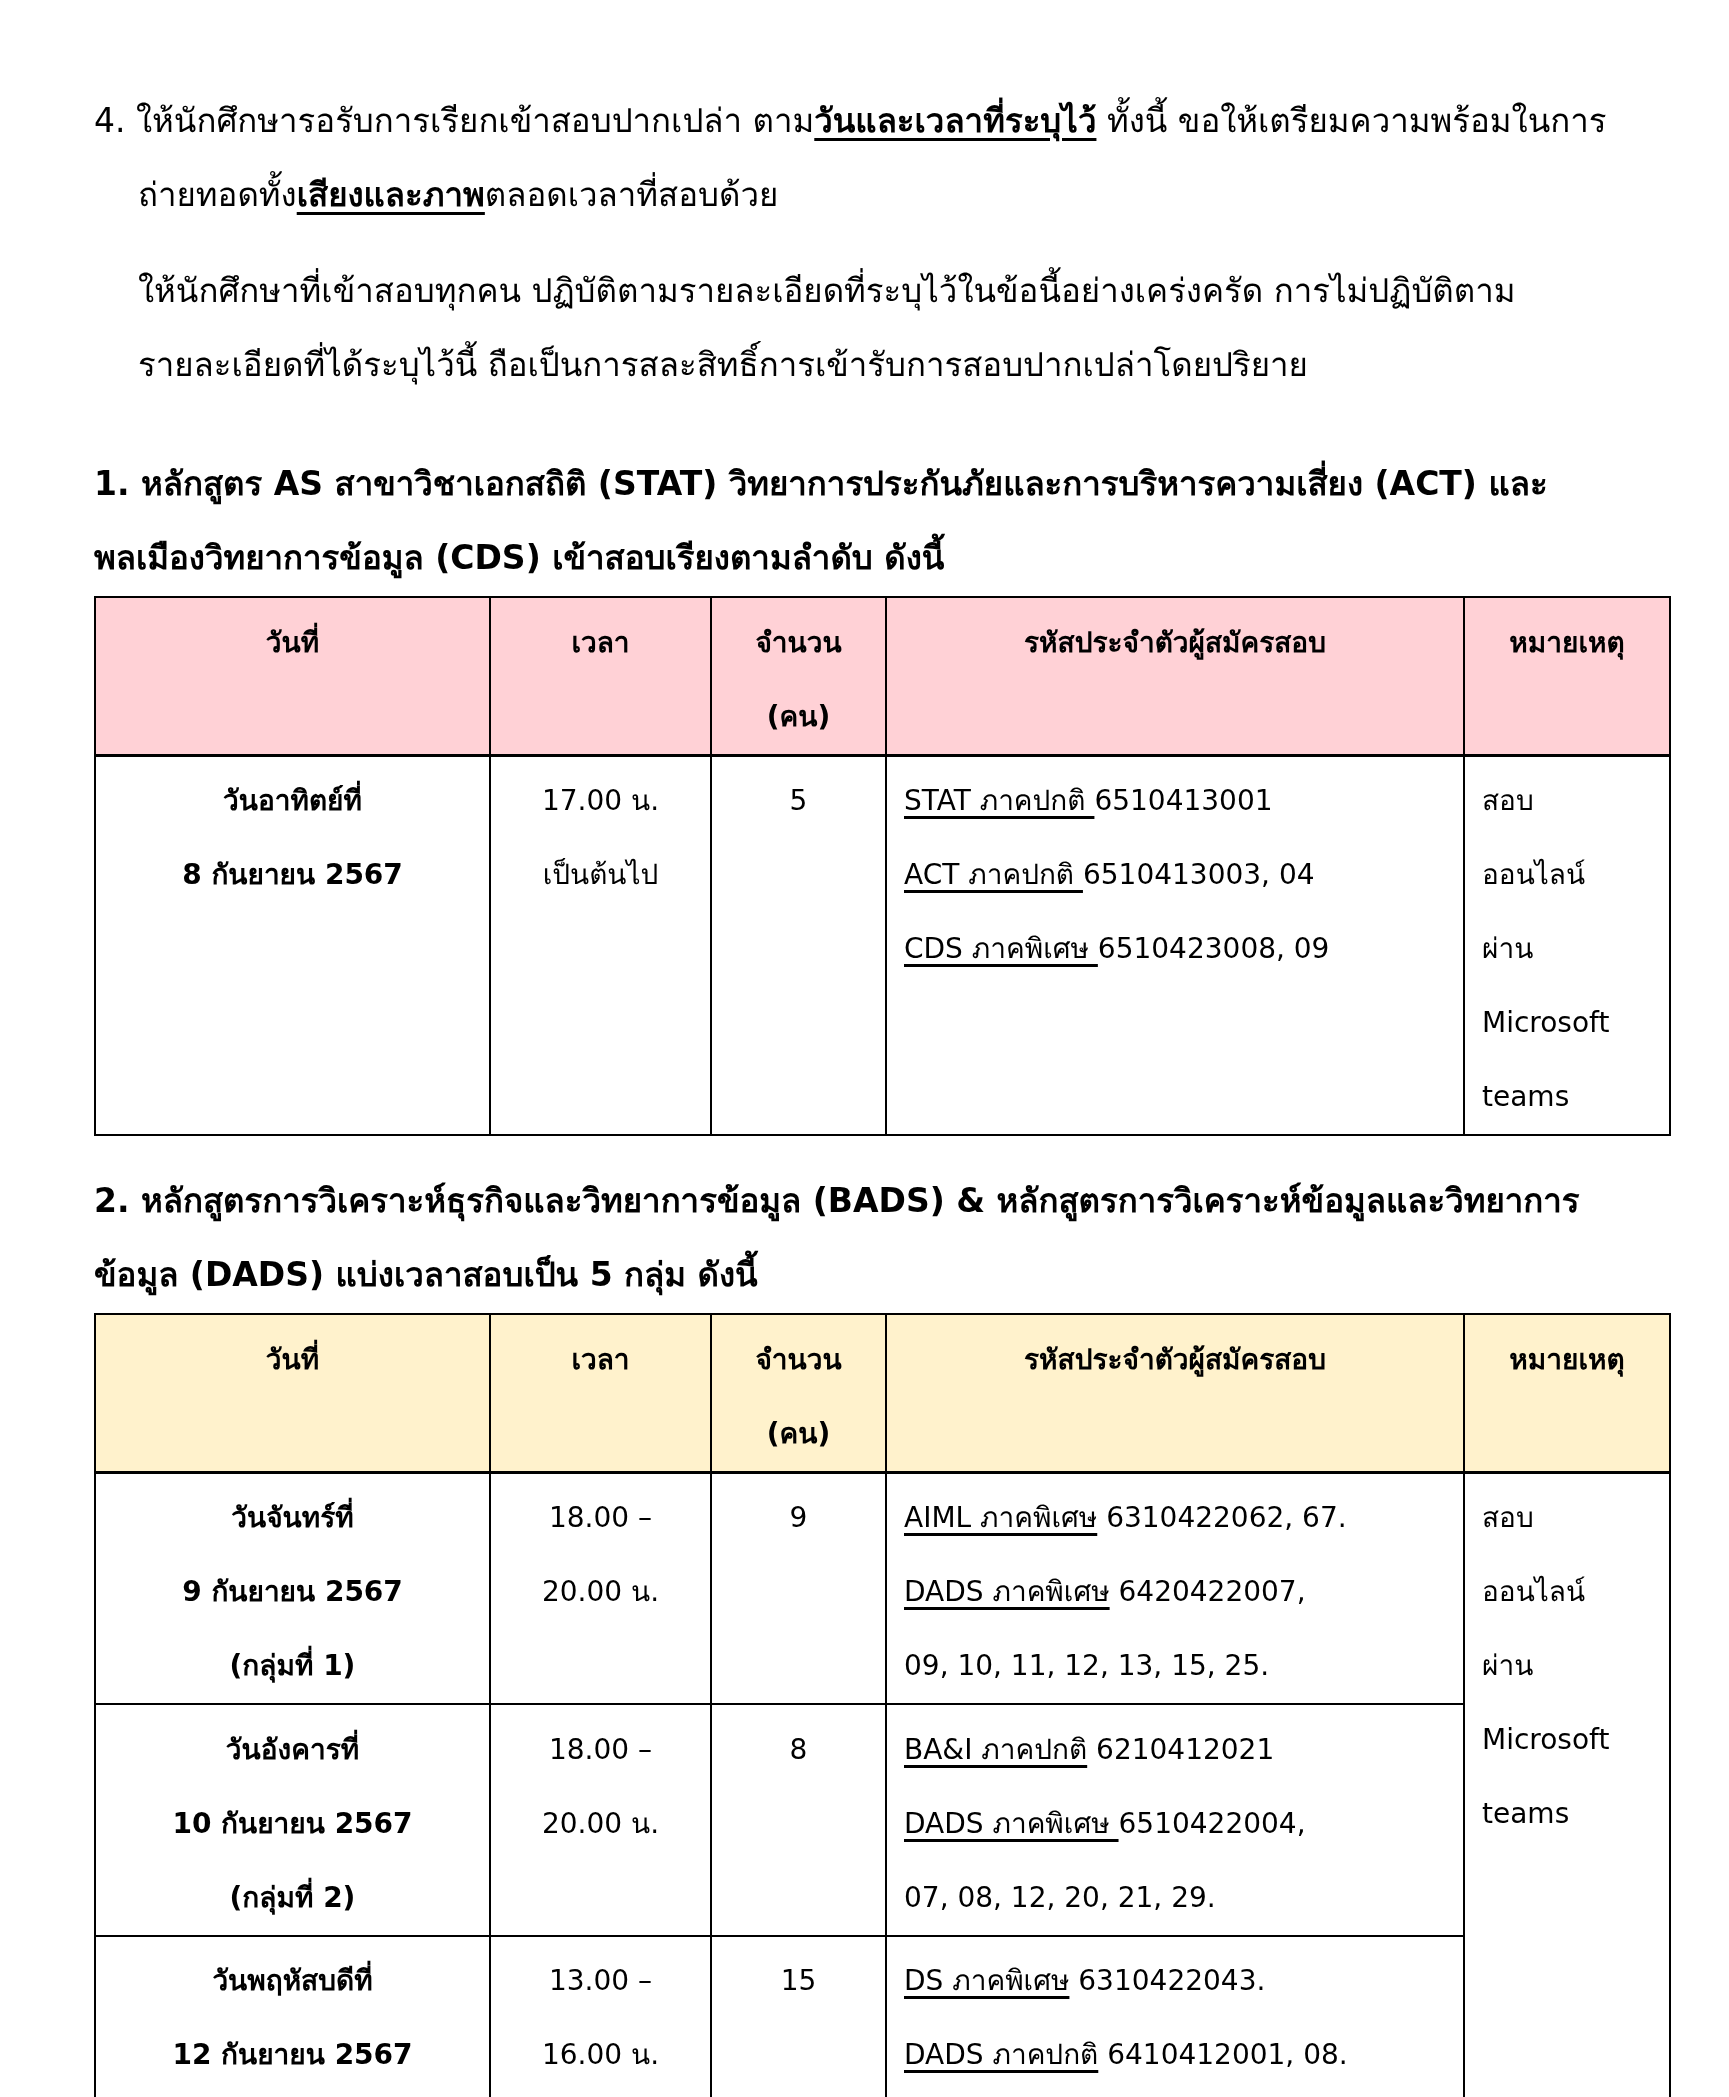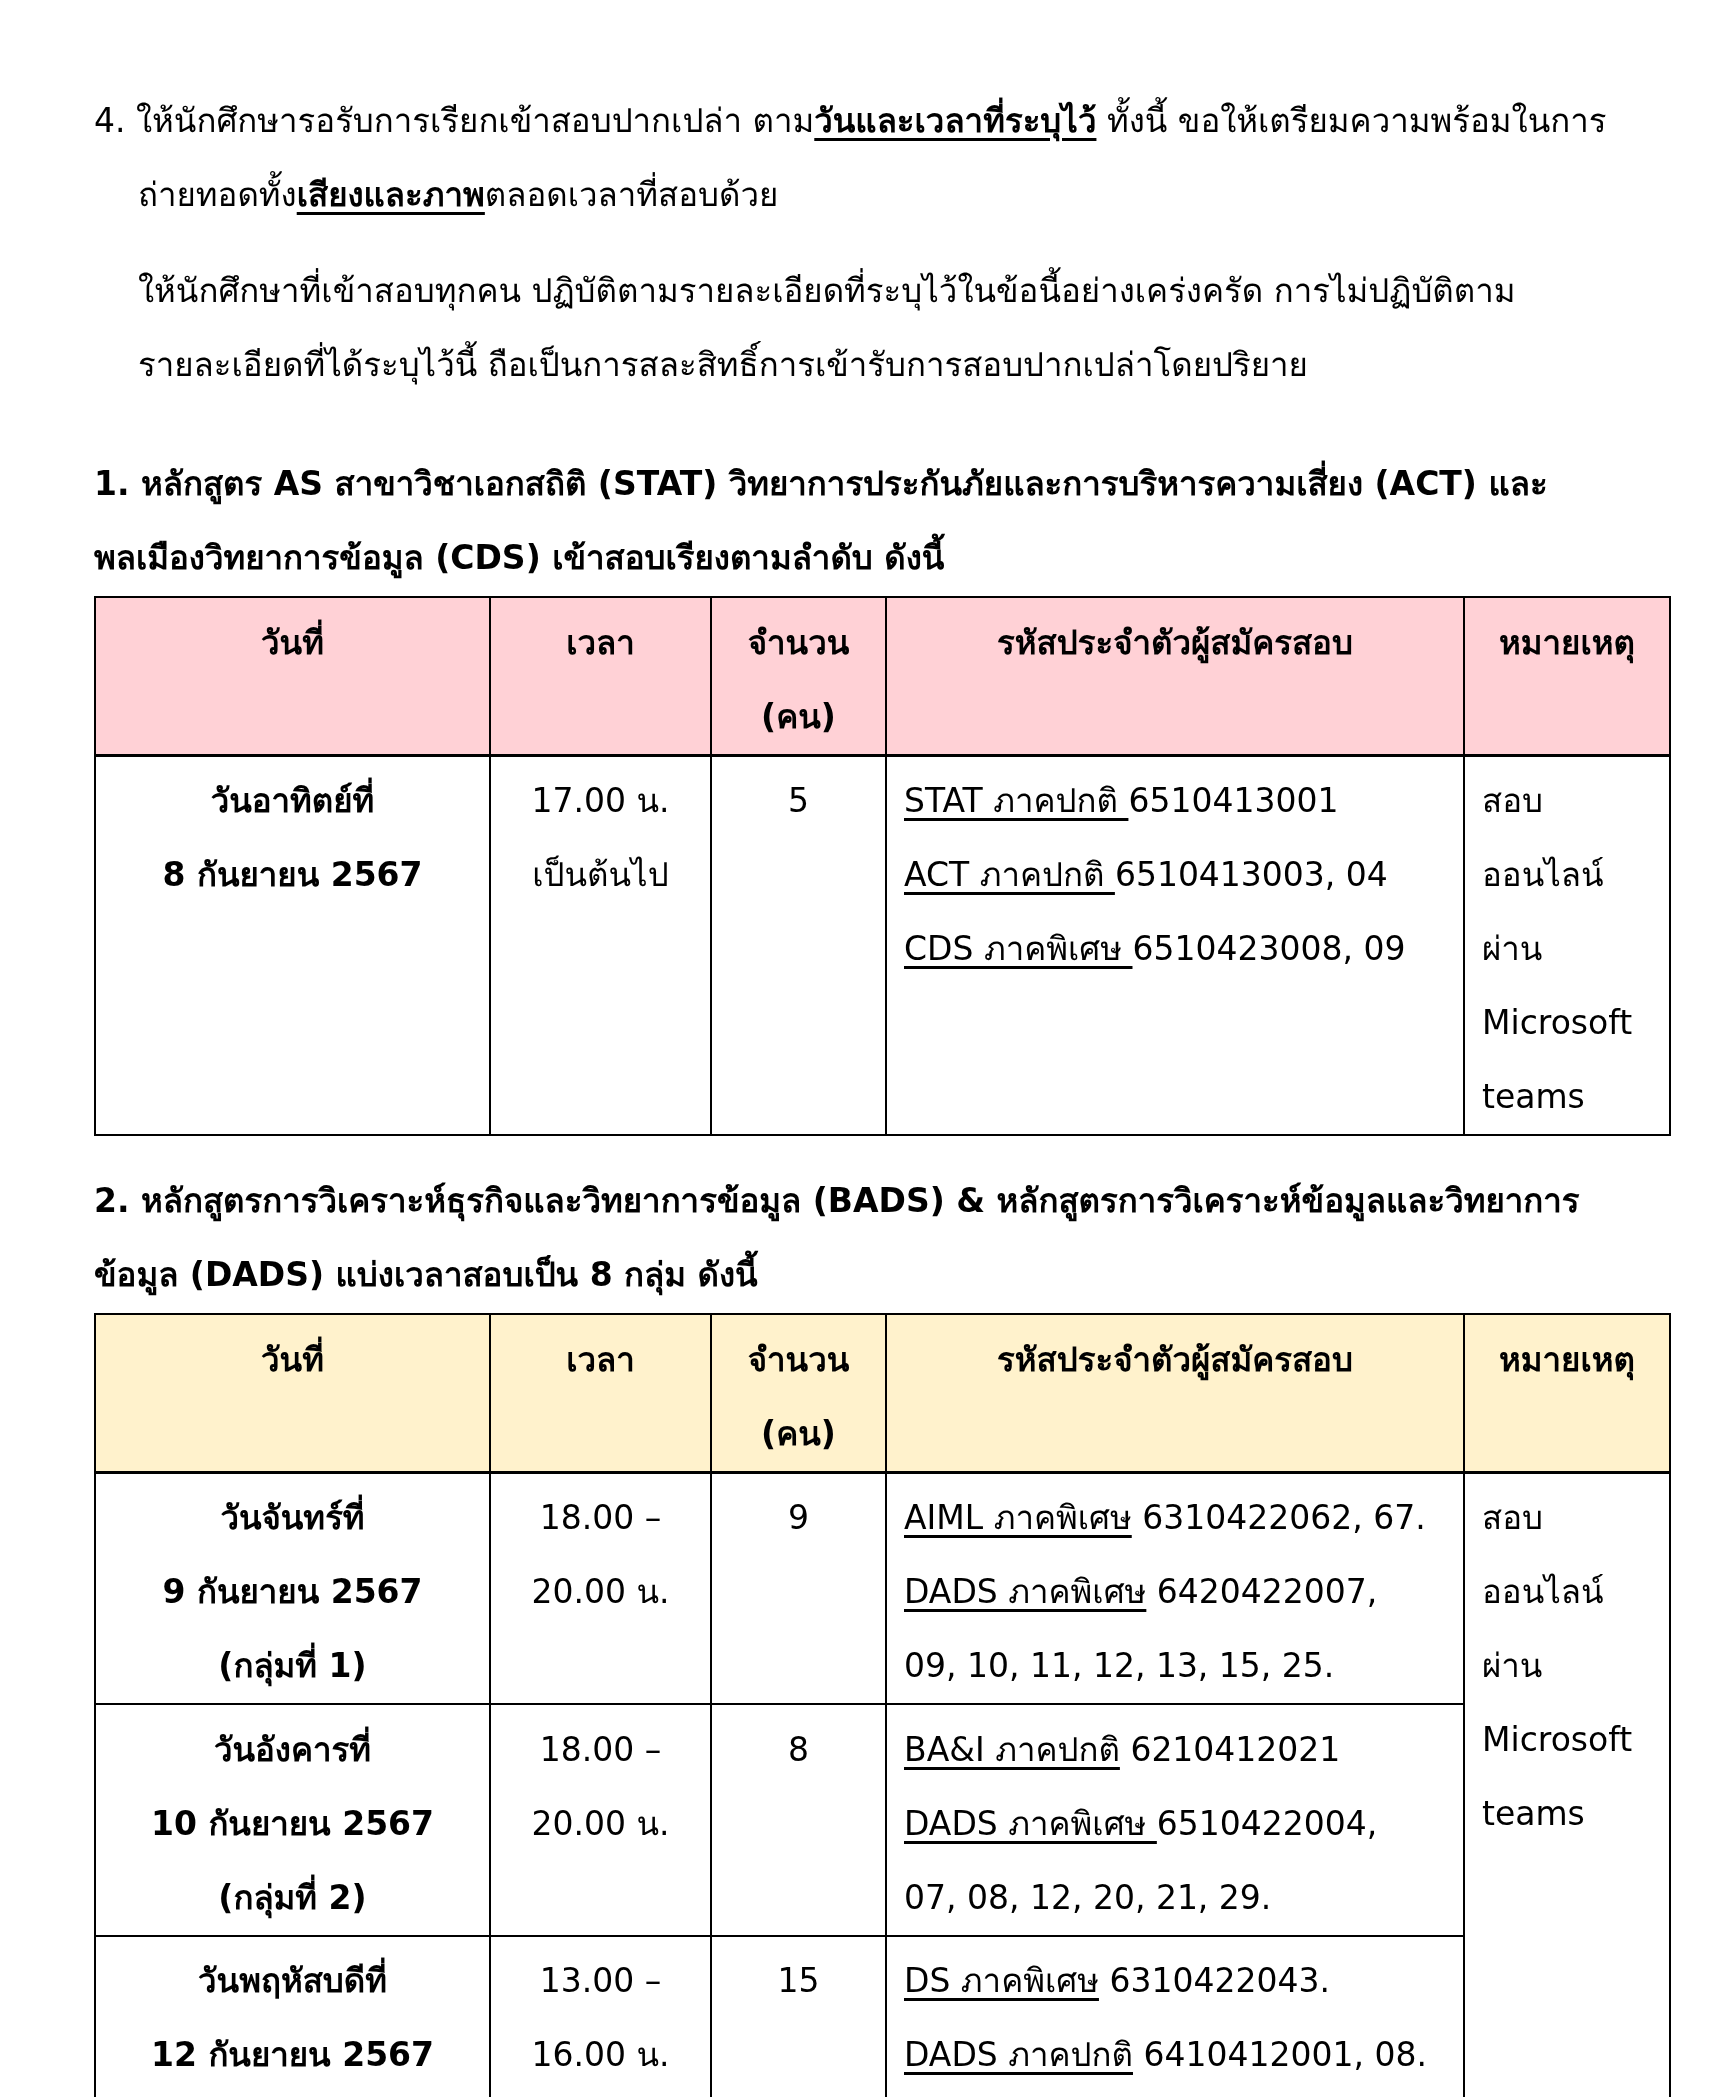--- a/index.html
+++ b/index.html
@@ -3,21 +3,21 @@
 <meta charset="utf-8">
 <style>
   html, body { margin:0; padding:0; background:#ffffff; }
   body { width:1730px; height:2381px; position:relative; overflow:hidden;
          font-family:"DejaVu Sans","Liberation Sans",sans-serif; color:#000; }
   .page { position:absolute; left:0; top:0; width:1730px; height:2381px; }
   .para { position:absolute; font-size:33px; line-height:74px; white-space:nowrap; }
   .u { text-decoration:underline; text-decoration-thickness:2.5px; text-underline-offset:5.9px; }
   .b { font-weight:bold; }
   table.sched { position:absolute; left:94px; width:1575px; border-collapse:collapse;
-                table-layout:fixed; font-size:33px; }
+                table-layout:fixed; font-size:28px; }
   table.sched td, table.sched th { border:2.1px solid #000; vertical-align:top;
                 padding:7.6px 17px 0 17px; line-height:74px; }
   table.sched th { font-weight:bold; text-align:center; }
   table.sched tr.hdr th { border-bottom-width:3.8px; }
   table.sched { border:2.9px solid #000; }
   .c { text-align:center; }
   .line { display:block; white-space:nowrap; }
   .t1 th { background:#FFD1D6; }
   .t2 th { background:#FFF2CC; }
 </style>
@@ -77,21 +77,21 @@
         <span class="line">ออนไลน์</span>
         <span class="line">ผ่าน</span>
         <span class="line">Microsoft</span>
         <span class="line">teams</span>
       </td>
     </tr>
   </tbody>
     </table>
 
   <div class="para b" style="left:94px; top:1164px;">2. หลักสูตรการวิเคราะห์ธุรกิจและวิทยาการข้อมูล (BADS) &amp; หลักสูตรการวิเคราะห์ข้อมูลและวิทยาการ</div>
-  <div class="para b" style="left:94px; top:1238px;">ข้อมูล (DADS) แบ่งเวลาสอบเป็น 8 กลุ่ม ดังนี้</div>
+  <div class="para b" style="left:94px; top:1238px;">ข้อมูล (DADS) แบ่งเวลาสอบเป็น 5 กลุ่ม ดังนี้</div>
 
   <table class="sched t2" style="top:1313px;">
     <colgroup>
       <col style="width:395px">
         <col style="width:221px">
         <col style="width:175px">
         <col style="width:578px">
         <col style="width:206px">
     </colgroup>
     <tbody>

